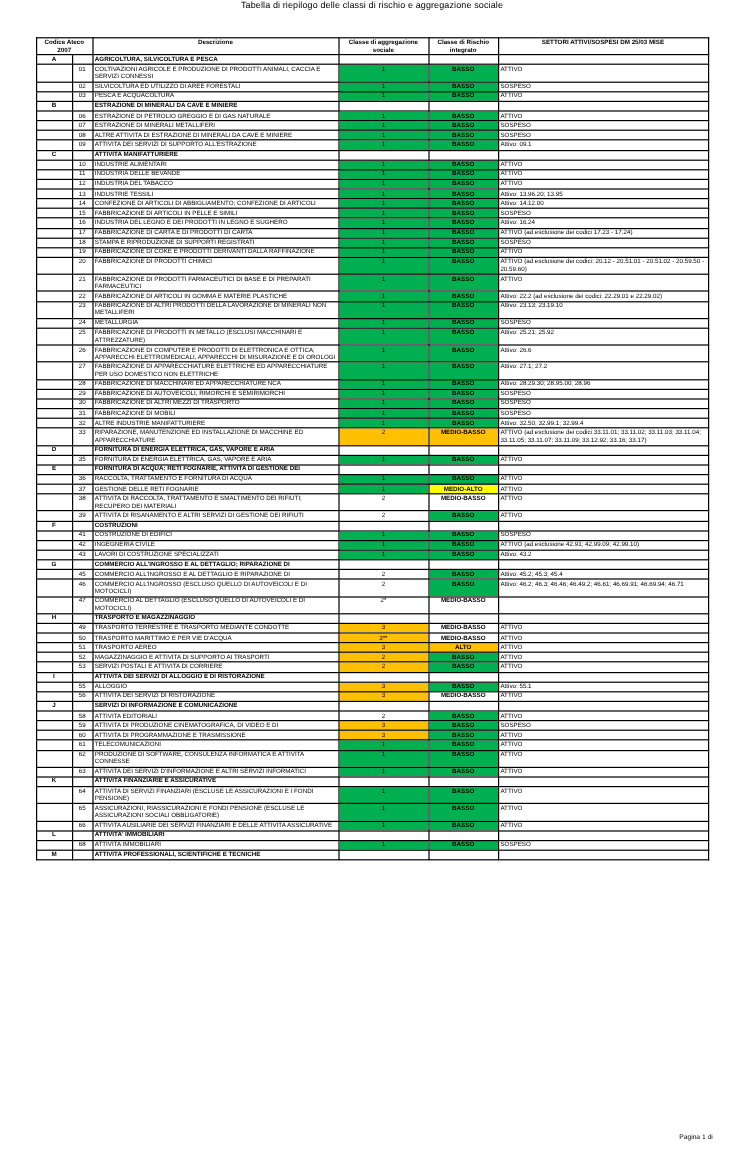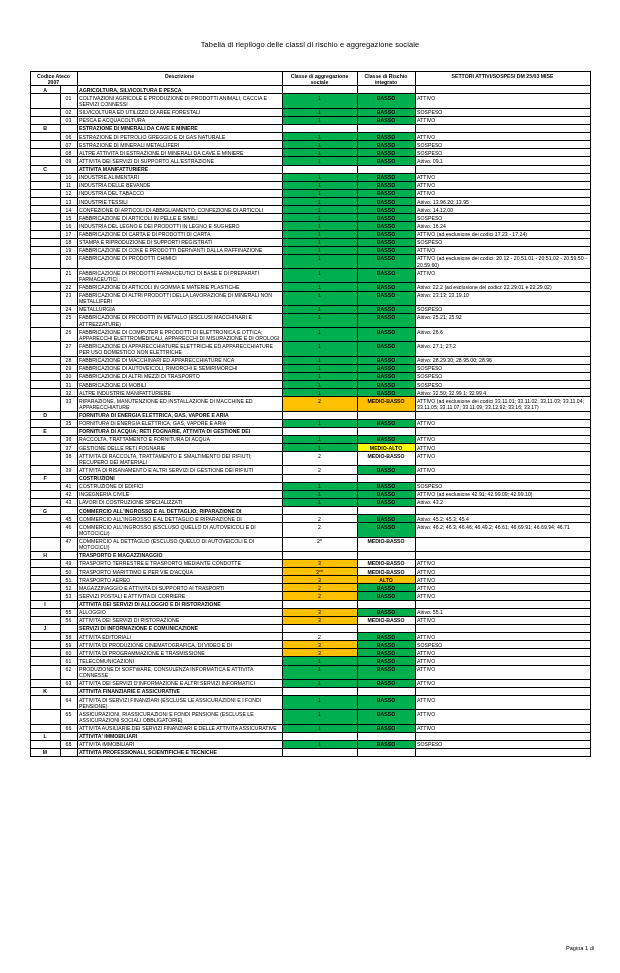--- a/index.html
+++ b/index.html
@@ -17,21 +17,20 @@
   .page {
     position: relative;
     width: 620px;
     height: 973px;
     box-sizing: border-box;
   }
   .doc-title {
     text-align: center;
     font-size: 7.5px;
     font-weight: normal;
-    padding-top: 40px;
     letter-spacing: 0.1px;
   }
   table.main {
     border-collapse: collapse;
     margin: 22px auto 0 auto;
     width: 560px;
     table-layout: fixed;
   }
   table.main th, table.main td {
     border: 1px solid #000;

